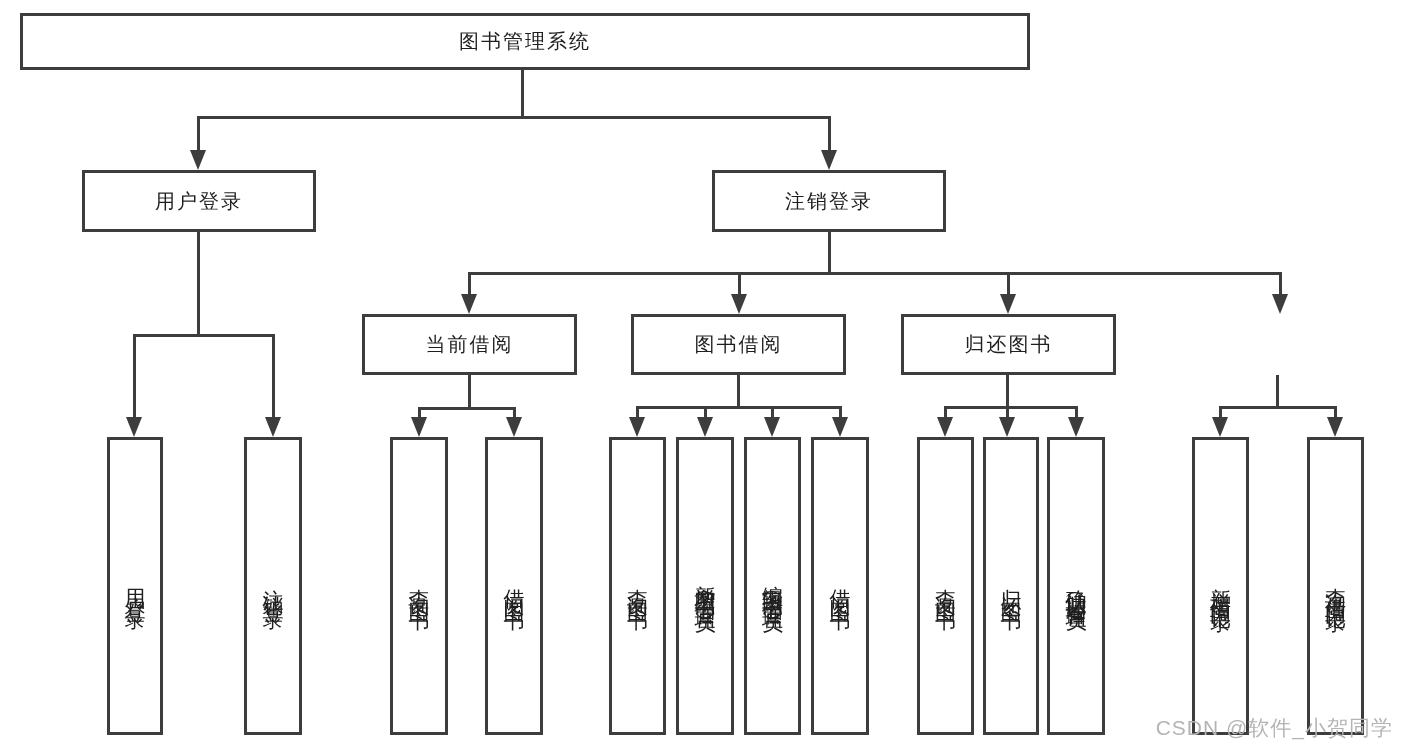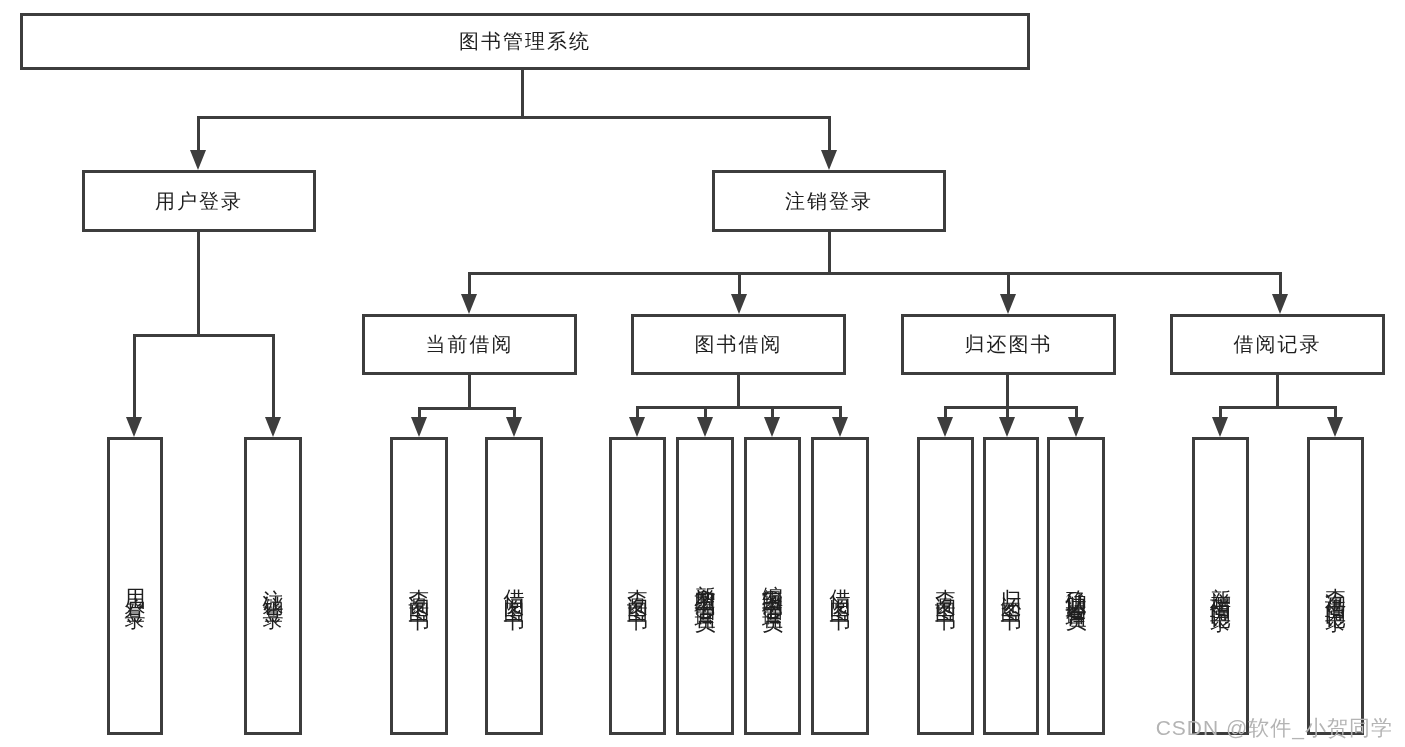--- a/index.html
+++ b/index.html
@@ -68,21 +68,20 @@
   <div class="vline" style="left:738px;top:272px;height:24px"></div>
   <div class="arr" style="left:731px;top:294px"></div>
   <div class="vline" style="left:1007px;top:272px;height:24px"></div>
   <div class="arr" style="left:1000px;top:294px"></div>
   <div class="vline" style="left:1279px;top:272px;height:24px"></div>
   <div class="arr" style="left:1272px;top:294px"></div>
 
   <div class="hbox" style="left:362px;top:314px;width:215px;height:61px">当前借阅</div>
   <div class="hbox" style="left:631px;top:314px;width:215px;height:61px">图书借阅</div>
   <div class="hbox" style="left:901px;top:314px;width:215px;height:61px">归还图书</div>
-  <div class="hbox" style="left:1170px;top:314px;width:215px;height:61px">借阅记录</div>
 
   <div class="vline" style="left:468px;top:375px;height:34px"></div>
   <div class="hline" style="left:418px;top:407px;width:98px"></div>
   <div class="vline" style="left:418px;top:407px;height:14px"></div>
   <div class="arr" style="left:411px;top:417px"></div>
   <div class="vline" style="left:513px;top:407px;height:14px"></div>
   <div class="arr" style="left:506px;top:417px"></div>
 
   <div class="vline" style="left:737px;top:375px;height:33px"></div>
   <div class="hline" style="left:636px;top:406px;width:206px"></div>

